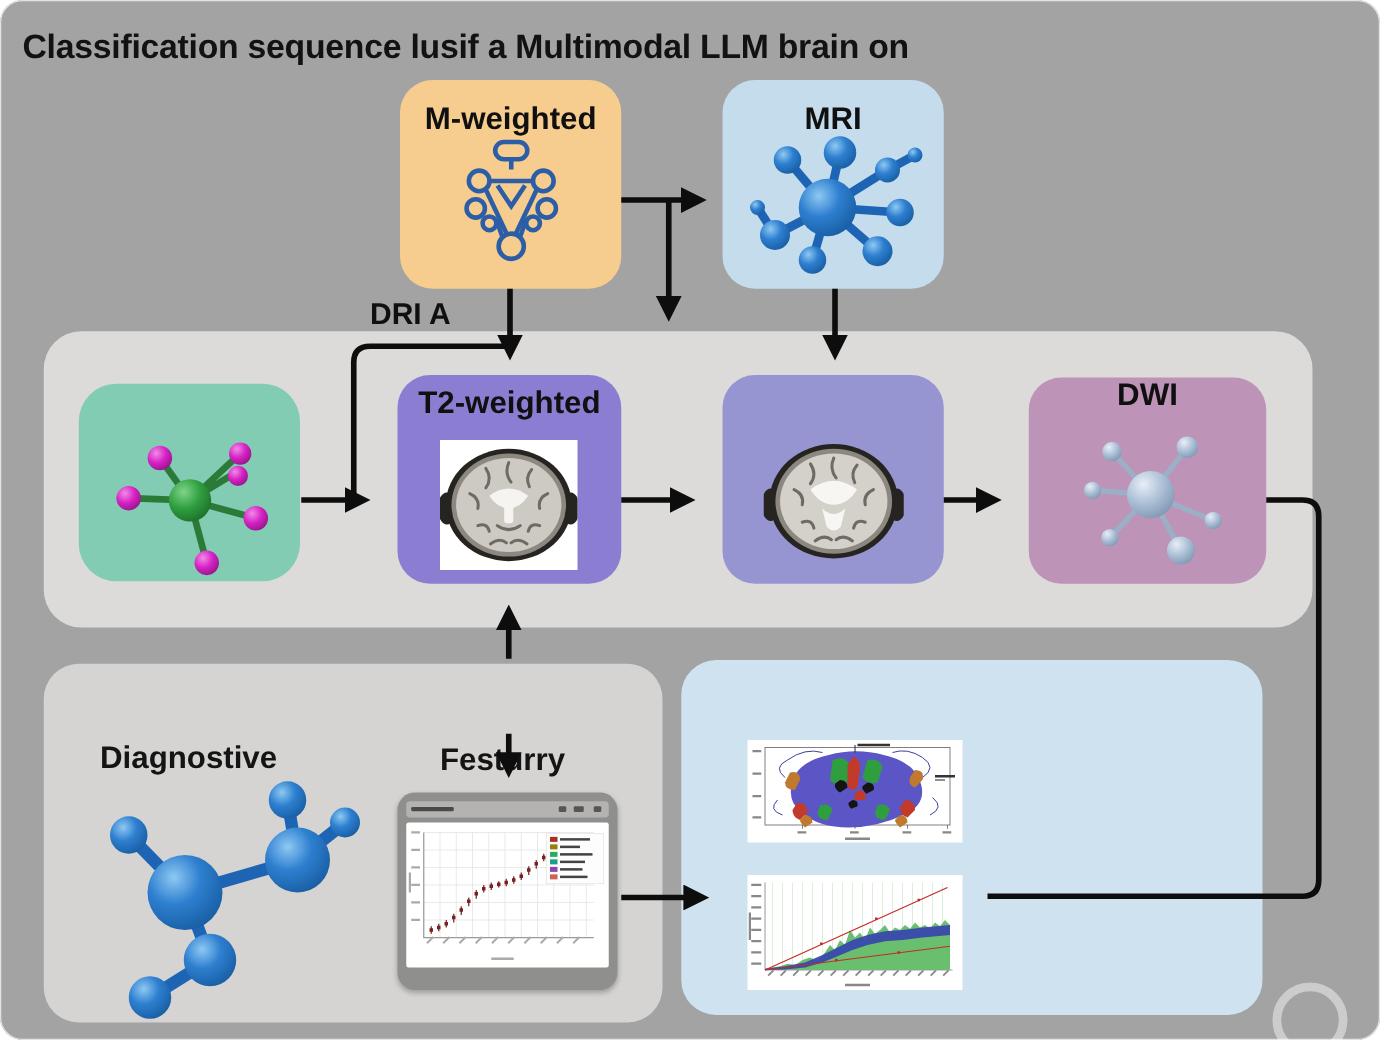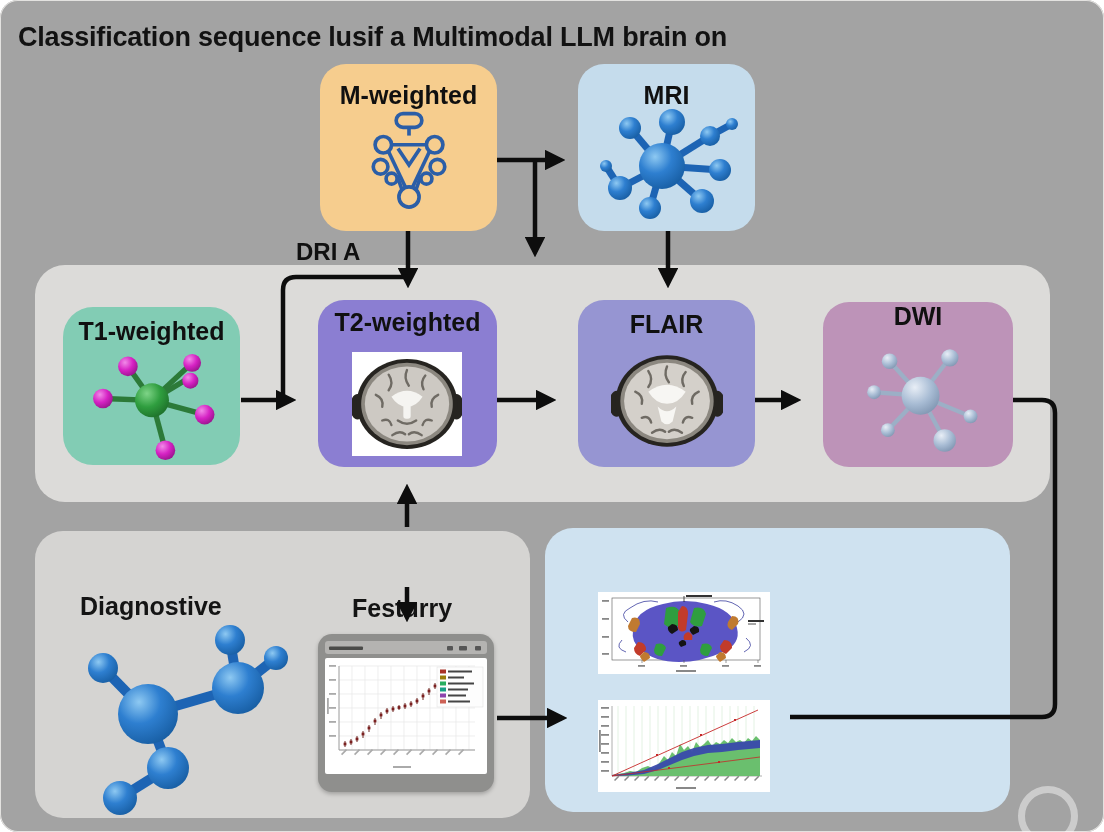--- a/index.html
+++ b/index.html
@@ -86,21 +86,20 @@
         <circle cx="110" cy="95" r="12" fill="url(#gb)"></circle>
         <circle cx="58" cy="102" r="11" fill="url(#gb)"></circle>
         <circle cx="28" cy="82" r="12" fill="url(#gb)"></circle>
         <circle cx="14" cy="60" r="6" fill="url(#gb)"></circle>
         <circle cx="70" cy="60" r="23" fill="url(#gb)"></circle>
       </svg>
     </span>
   </div>
 
   <div class="node" style="left:63px;top:307px;width:177px;height:158px;background:#82ccb4;border-radius:30px;">
-    <span class="lbl" style="margin-top:10px;">T1-weighted</span>
     <span class="icon-wrap" style="left:14px;top:38px;">
       <svg width="150" height="116" viewBox="0 0 150 130">
         <defs>
           <radialGradient id="gg" cx="35%" cy="30%" r="80%">
             <stop offset="0%" stop-color="#7ed487"></stop>
               <stop offset="50%" stop-color="#2f9e3f"></stop>
               <stop offset="100%" stop-color="#1c6b28"></stop>
           </radialGradient>
           <radialGradient id="gm" cx="35%" cy="30%" r="80%">
             <stop offset="0%" stop-color="#f18ae8"></stop>
@@ -151,21 +150,20 @@
             <path d="M76 86 q-8 -6 -14 -1"></path>
           <path d="M50 70 q10 7 20 0"></path>
         </g>
         <path d="M43 44 q17 -13 34 0 q-7 11 -17 11 q-10 0 -17 -11 z" fill="#f5f4f1"></path>
         <rect x="56" y="52" width="8" height="16" rx="3" fill="#f5f4f1"></rect>
       </svg>
     </span>
   </div>
 
   <div class="node" style="left:578px;top:300px;width:177px;height:167px;background:#9695d2;">
-    <span class="lbl" style="margin-top:10px;">FLAIR</span>
     <span class="icon-wrap" style="left:33px;top:50px;">
       <svg width="112" height="102" viewBox="0 0 120 104">
         <ellipse cx="6" cy="55" rx="8" ry="14" fill="#262420"></ellipse>
           <ellipse cx="114" cy="55" rx="8" ry="14" fill="#262420"></ellipse>
         <ellipse cx="60" cy="52" rx="55" ry="49" fill="#262420"></ellipse>
         <ellipse cx="60" cy="52" rx="50" ry="45" fill="#8c8880"></ellipse>
         <ellipse cx="60" cy="52" rx="46" ry="41" fill="#d4d0ca"></ellipse>
         <g stroke="#6f6b64" stroke-width="2.6" fill="none" stroke-linecap="round">
           <path d="M40 20 q6 9 0 17"></path>
             <path d="M60 15 q-4 9 2 17"></path>

